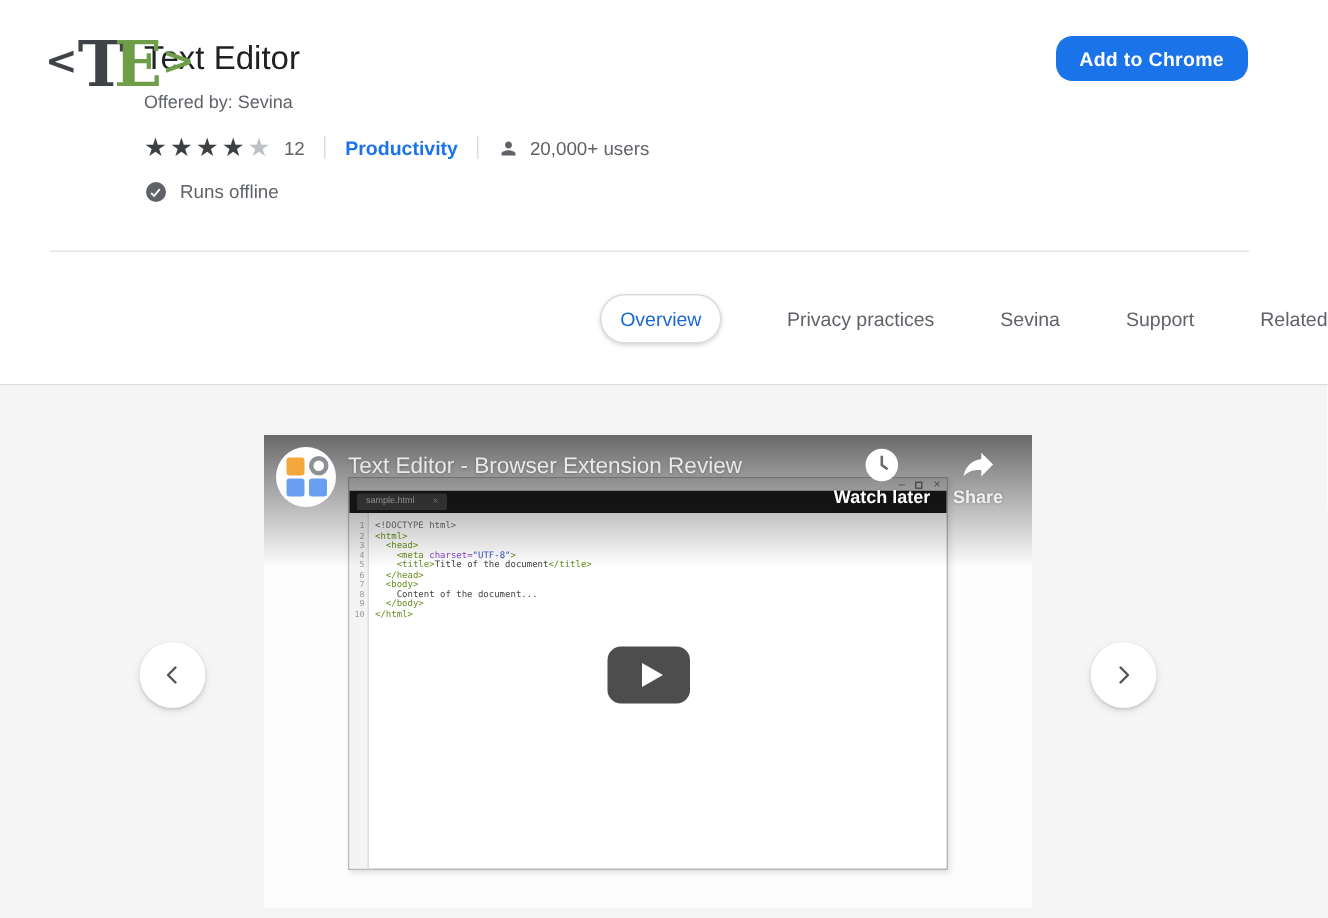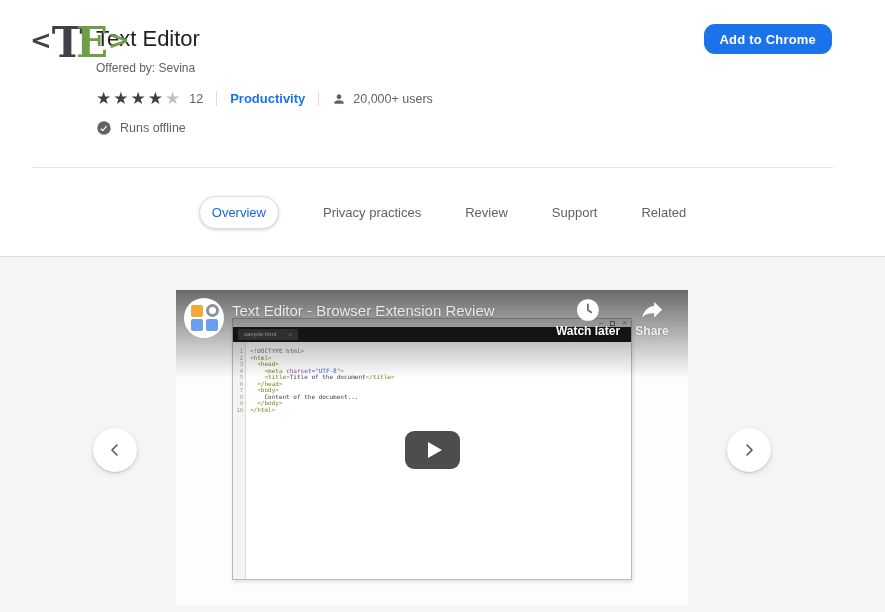--- a/index.html
+++ b/index.html
@@ -27,21 +27,21 @@
   .users { display:flex; align-items:center; gap:7px; }
   .offline-row { margin-top:13px; display:flex; align-items:center; gap:8px;
                  font-size:12.5px; color:#5f6368; }
   .add-btn { position:absolute; top:24px; right:53px; height:30px; padding:0 16px;
              background:#1a73e8; color:#fff; border:none; border-radius:11px;
              font-family:"Liberation Sans", sans-serif; font-size:13px; font-weight:700;
              letter-spacing:.2px; cursor:pointer; }
   .h-divider { margin:0 52px 0 33px; border-top:1px solid #e1e3e6; }
 
   
-  .tabs { height:89px; display:flex; align-items:center; justify-content:center; gap:44px;
+  .tabs { height:89px; display:flex; align-items:center; justify-content:flex-end; gap:44px;
           border-bottom:1px solid #dadce0; }
   .tab { font-size:13px; color:#5f6368; cursor:pointer; white-space:nowrap; }
   .tab-selected { color:#1967d2; background:#fff; border:1px solid #dadce0; border-radius:17px;
                   padding:8px 12px; box-shadow:0 1px 2px rgba(60,64,67,.12), 0 1px 3px 1px rgba(60,64,67,.08); }
 
   
   .carousel { position:relative; height:355px; background:#f5f5f5; }
   .nav-circle { position:absolute; top:171px; width:44px; height:44px; border-radius:50%;
                 background:#fff; border:none; cursor:pointer;
                 box-shadow:0 1px 2px rgba(0,0,0,.14), 0 2px 6px rgba(0,0,0,.10);
@@ -138,21 +138,21 @@
         <span>Runs offline</span>
       </div>
     </div>
     <button class="add-btn">Add to Chrome</button>
   </div>
   <div class="h-divider"></div>
 
   <div class="tabs">
       <div class="tab tab-selected">Overview</div>
       <div class="tab">Privacy practices</div>
-      <div class="tab">Review</div>
+      <div class="tab">Sevina</div>
       <div class="tab">Support</div>
       <div class="tab">Related</div>
     </div>
 
   <div class="carousel">
     <button class="nav-circle nav-left">
       <svg width="16" height="16" viewBox="0 0 24 24">
           <path d="M15 4.5L7.5 12l7.5 7.5" stroke="#52565a" stroke-width="2.4" fill="none" stroke-linecap="round" stroke-linejoin="round"></path>
         </svg>
     </button>

